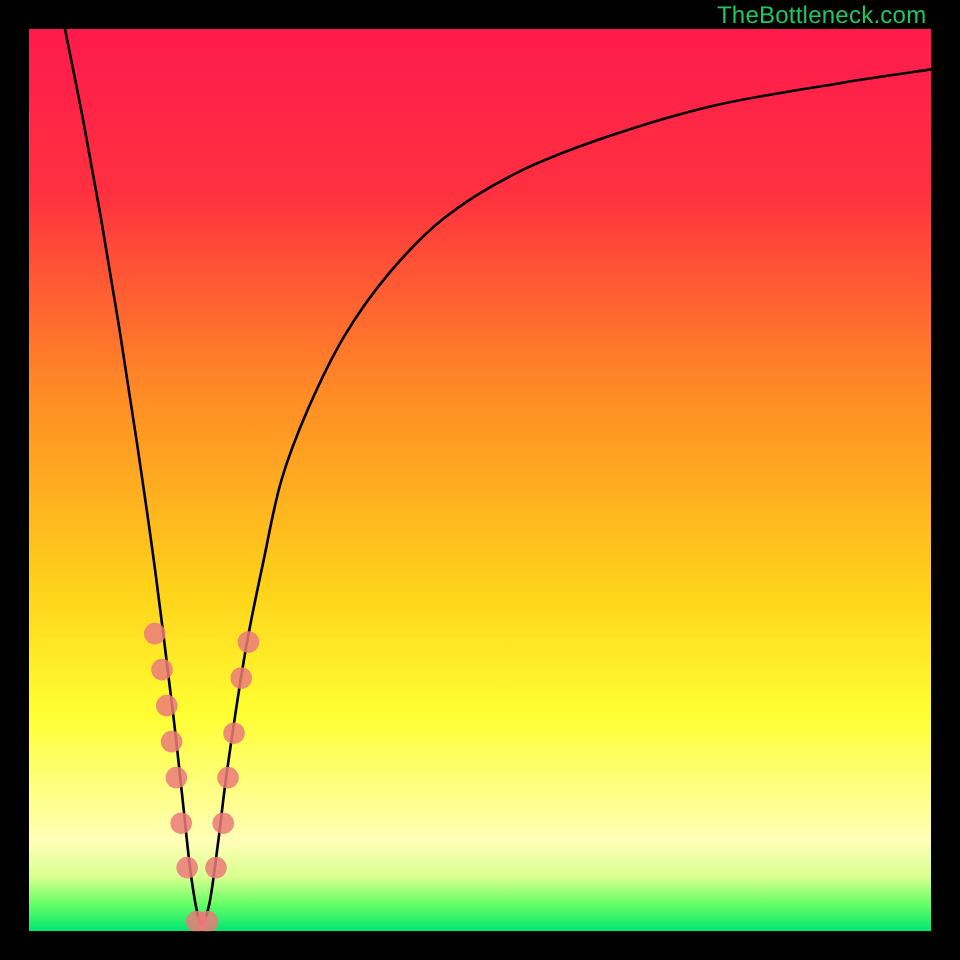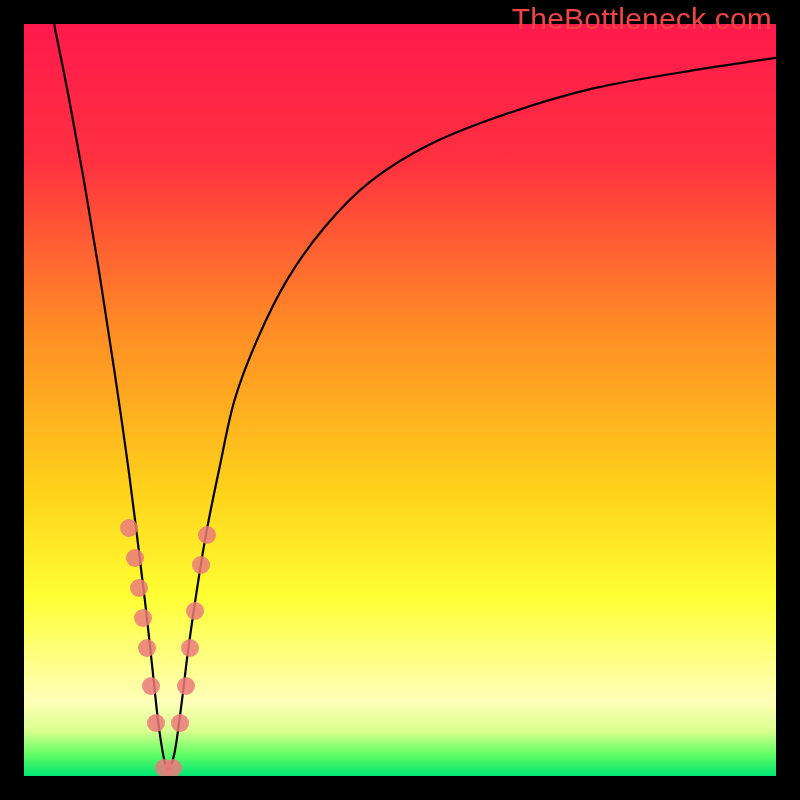--- a/index.html
+++ b/index.html
@@ -40,22 +40,22 @@
     width: 18px;
     height: 18px;
     border-radius: 50%;
     transform: translate(-50%, -50%);
     opacity: 0.85;
   }
   .watermark {
     position: absolute;
     top: 2px;
     right: 28px;
-    color: #ef4444;
-    font-size: 30px;
+    color: #22c55e;
+    font-size: 20px;
     font-weight: 400;
     letter-spacing: 0.2px;
     pointer-events: none;
     margin-left: 14px;
   }
 </style>
 </head>
 <body>
 
 <div class="frame">

